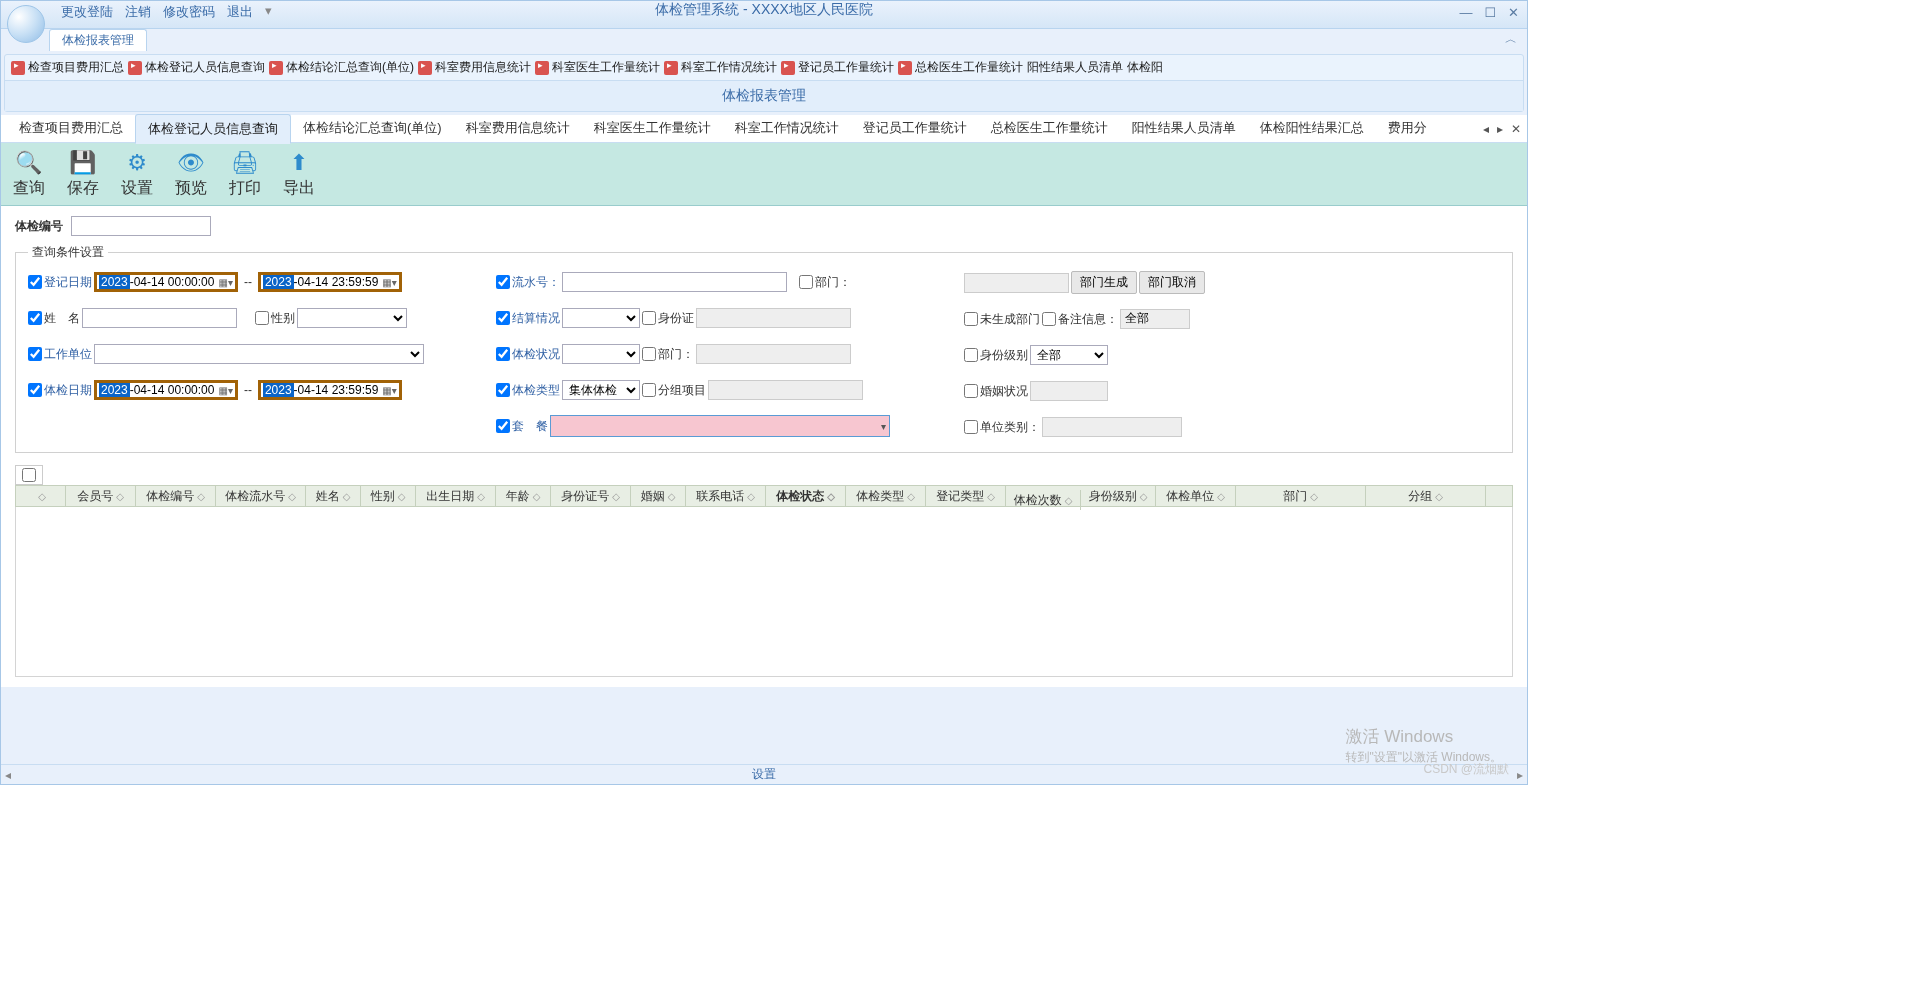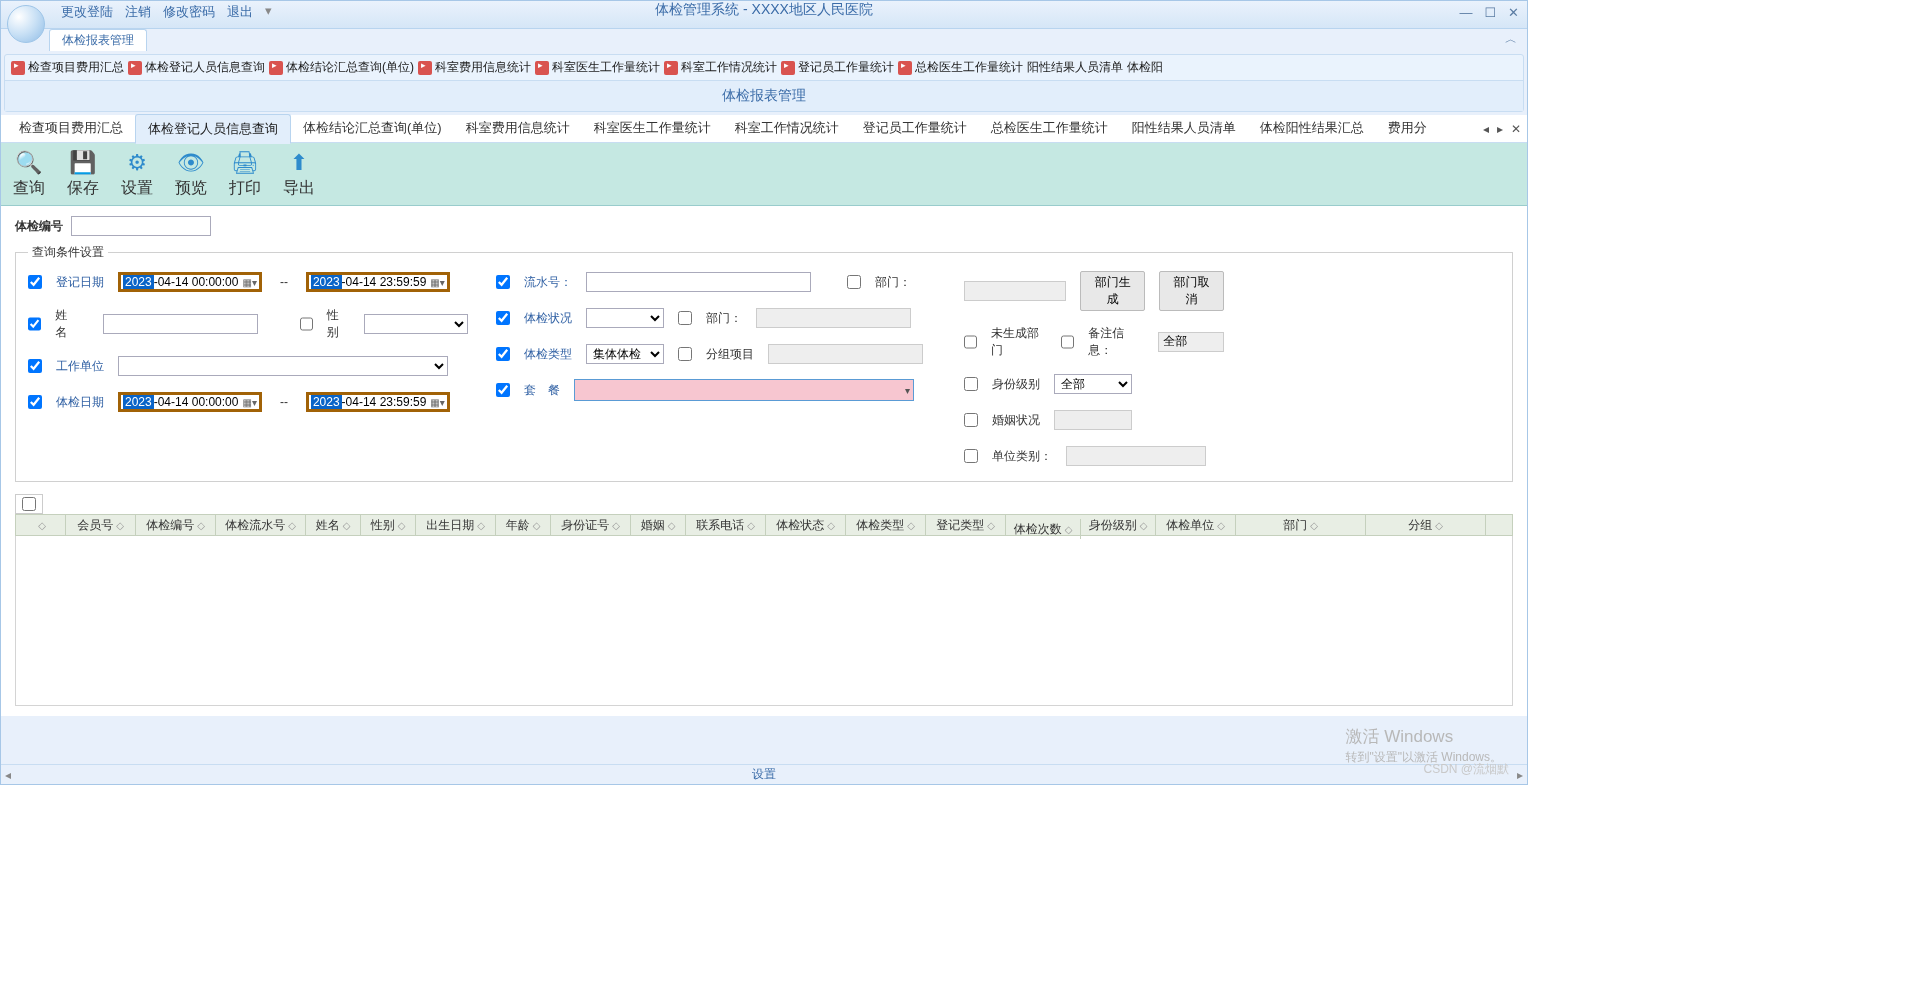--- a/index.html
+++ b/index.html
@@ -31,21 +31,21 @@
 .tbtn .tlabel{font-size:16px;color:#333;margin-top:1px}
 .content{background:#fff;padding:10px 14px}
 .row1{display:flex;align-items:center;gap:8px;margin-bottom:8px}
 .lbl{color:#333;font-size:12px}
 .lbl.blue{color:#2e5fa3}
 .tinput{border:1px solid #aab;height:20px;padding:1px 3px;background:#fff}
 fieldset{border:1px solid #d0d0d0;padding:10px 12px 14px;position:relative}
 legend{color:#333;font-size:12px;padding:0 4px}
 .grid-form{display:flex;gap:28px}
 .col{display:flex;flex-direction:column;gap:14px}
-.fcell{display:flex;align-items:center;gap:14px;min-height:22px}
+.fcell{display:flex;align-items:center;gap:2px;min-height:22px}
 .chk{width:14px;height:14px}
 .date-input{display:flex;align-items:center;border:3px solid #a16207;height:20px;background:#fff;padding:0 2px}
 .date-input .hl{background:#0a64c8;color:#fff;padding:0 2px}
 .date-input .cal{margin-left:4px;color:#666;font-size:10px}
 .sep{margin:0 4px;color:#333}
 select,.combo,.combo-dis{border:1px solid #aab;height:20px;background:#fff;padding:0 2px}
 .combo-dis{background:#eee;border-color:#ccc}
 .btn-gray{background:#e8e8e8;border:1px solid #bbb;padding:2px 8px;cursor:pointer;border-radius:2px;font-size:12px}
 .pink-combo{border:1px solid #5a9bd5;height:22px;background:#f7c6d0;display:flex;align-items:center;justify-content:flex-end;padding-right:3px}
 .pink-combo .dd{color:#555;font-size:10px}
@@ -242,20 +242,28 @@
           <div class="fcell">
             <input type="checkbox" class="chk" checked="" style="">
             <span class="lbl blue">流水号：</span>
             <input class="tinput" style="width: 225px;">
             <span style="width:8px"></span>
             <input type="checkbox" class="chk" style="">
             <span class="lbl">部门：</span>
           </div>
           <div class="fcell">
             <input type="checkbox" class="chk" checked="" style="">
+            <span class="lbl blue">结算情况</span>
+            <select class="combo" style="width:78px"></select>
+            <input type="checkbox" class="chk" style="">
+            <span class="lbl">身份证</span>
+            <div class="combo-dis" style="width:155px"></div>
+          </div>
+          <div class="fcell">
+            <input type="checkbox" class="chk" checked="" style="">
             <span class="lbl blue">体检状况</span>
             <select class="combo" style="width:78px"></select>
             <input type="checkbox" class="chk" style="">
             <span class="lbl">部门：</span>
             <div class="combo-dis" style="width:155px"></div>
           </div>
           <div class="fcell">
             <input type="checkbox" class="chk" checked="" style="">
             <span class="lbl blue">体检类型</span>
             <select class="combo" style="width:78px"><option>集体体检</option></select>
@@ -347,21 +355,21 @@
             <span class="diamond">◇</span>
           </div>
           <div class="th" style="width: 55px;">
             <span>婚姻</span>
             <span class="diamond">◇</span>
           </div>
           <div class="th" style="width: 80px;">
             <span>联系电话</span>
             <span class="diamond">◇</span>
           </div>
-          <div class="th" style="width: 80px;">
+          <div class="th" style="width: 80px; font-weight: bold;">
             <span>体检状态</span>
             <span class="diamond">◇</span>
           </div>
           <div class="th" style="width: 80px;">
             <span>体检类型</span>
             <span class="diamond">◇</span>
           </div>
           <div class="th" style="width: 80px;">
             <span>登记类型</span>
             <span class="diamond">◇</span>

